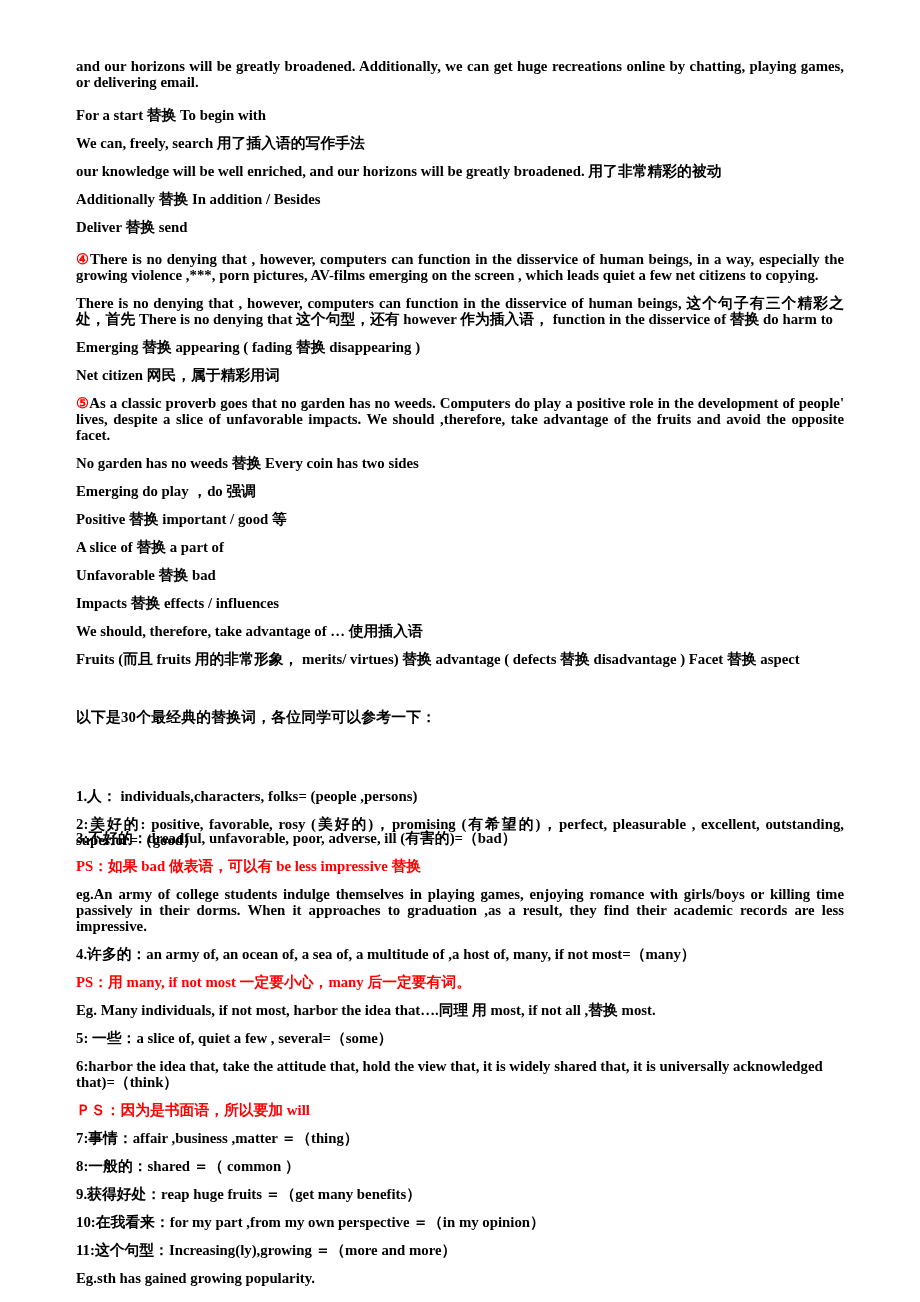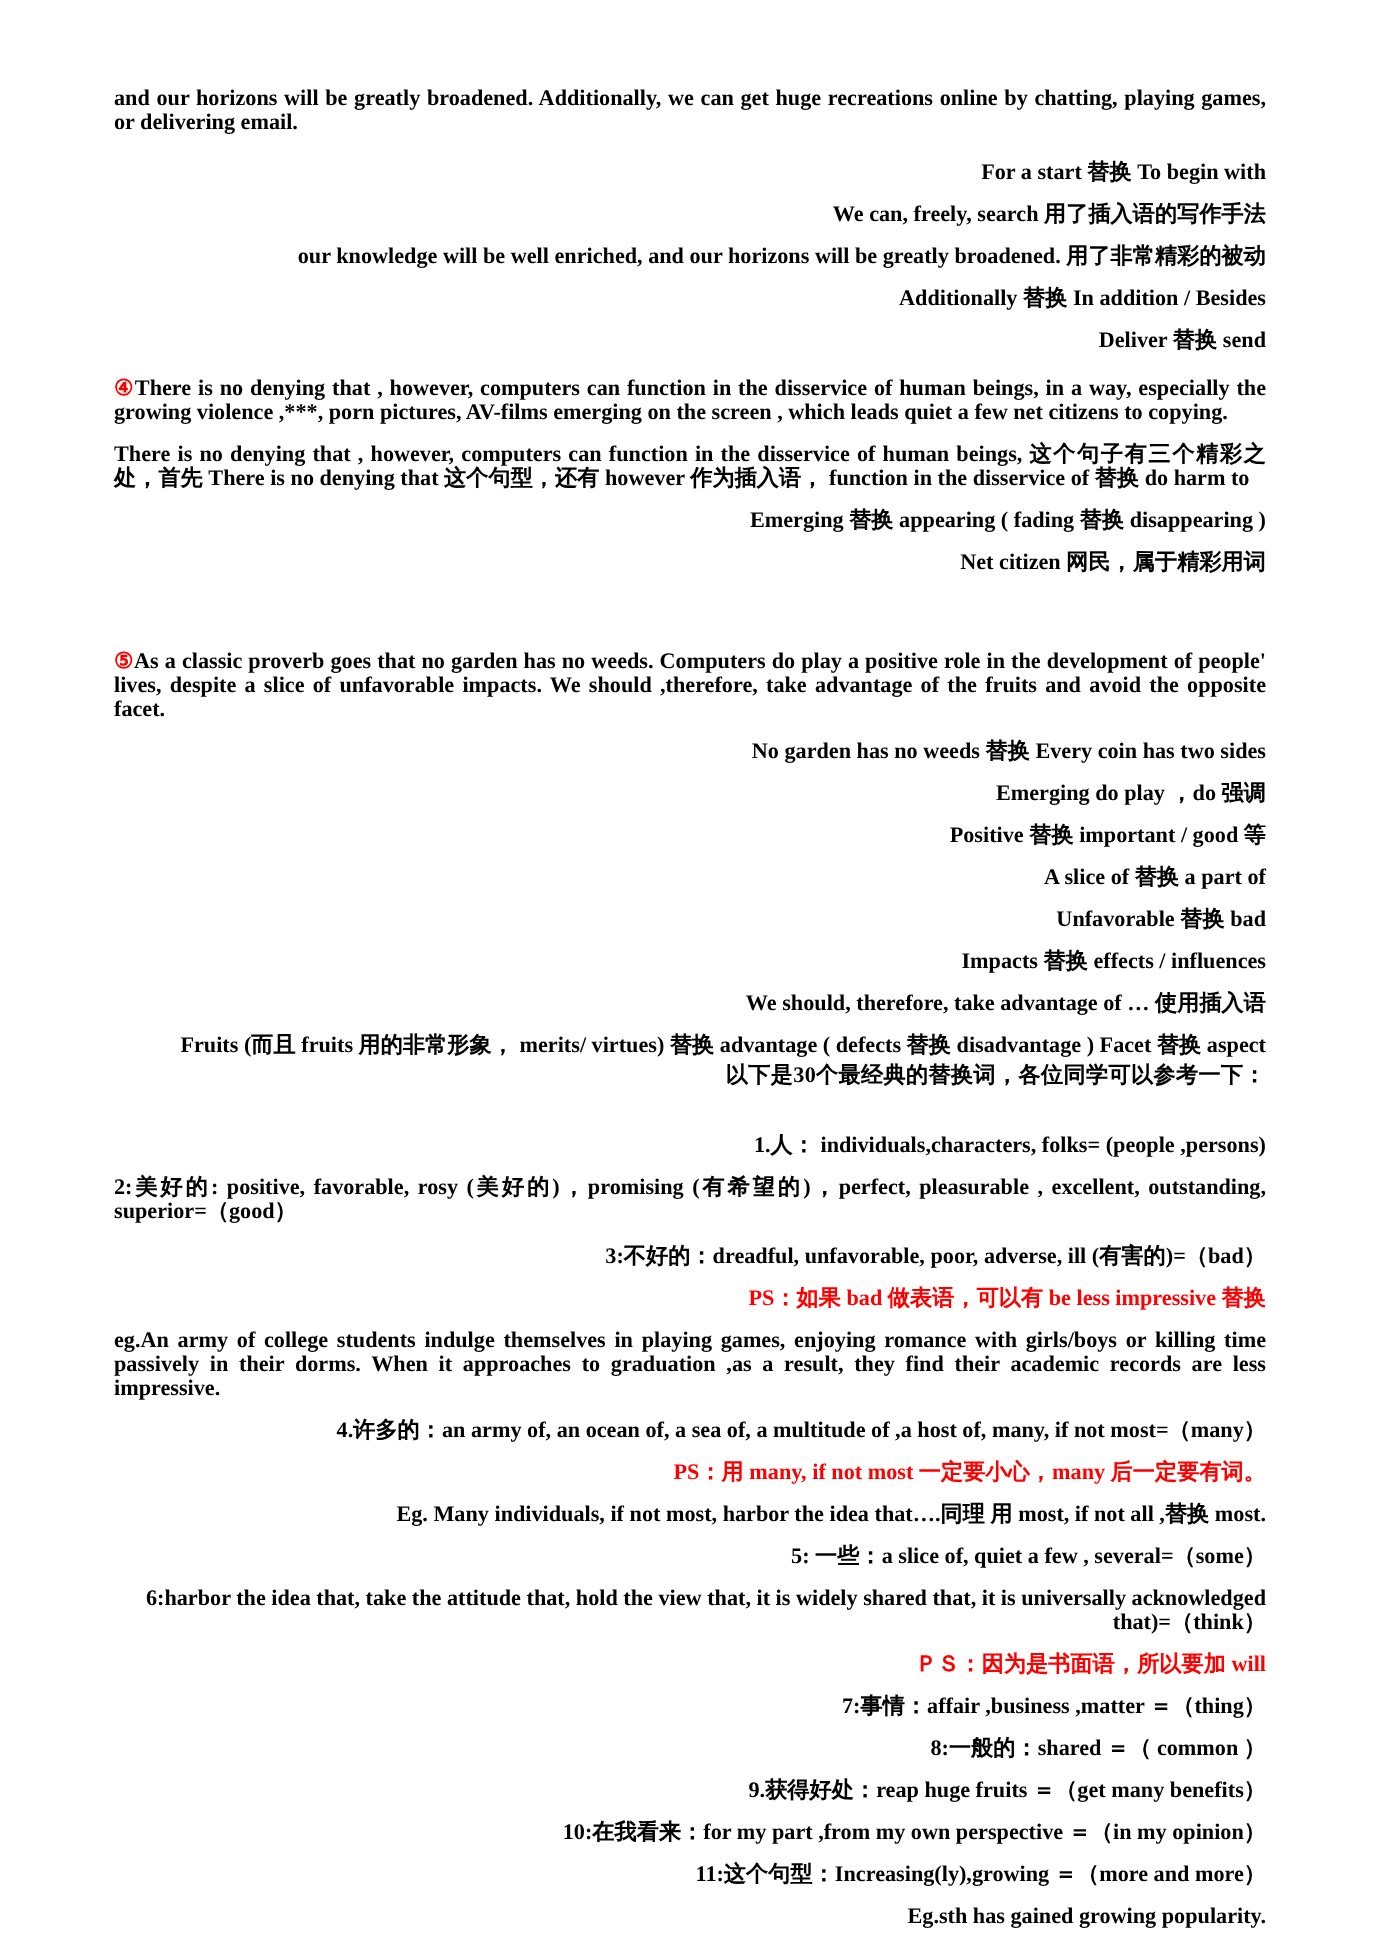--- a/index.html
+++ b/index.html
@@ -31,21 +31,21 @@
   p.para {
     margin: 12px;
     padding: 0;
     text-align: justify;
     text-justify: inter-word;
     line-height: 16px;
     font-size: 14.8px;
     font-weight: bold;
   }
   p.para.nojust {
-    text-align: right;
+    text-align: left;
   }
   .indent-1 {
     padding-left: 22px;
   }
   .indent-2 {
     padding-left: 15px;
   }
   .indent-ps {
     padding-left: 46px;
   }
@@ -82,37 +82,37 @@
     <p class="para nojust indent-2">Deliver  替换  send</p>
   </div>
 
   <div class="body-block" style="top:239px;">
     <p class="para"><span class="circled">④</span><span>There is no denying that , however, computers can function in the disservice of human beings, in a way, especially the growing violence ,***, porn pictures, AV-films emerging on the screen , which leads quiet a few net citizens to copying.</span></p>
     <p class="para">There is no denying that , however, computers can function in the disservice of human beings,  这个句子有三个精彩之处，首先 There is no denying that 这个句型，还有 however 作为插入语，   function in the disservice of  替换  do harm to</p>
     <p class="para nojust">Emerging  替换  appearing ( fading  替换  disappearing )</p>
     <p class="para nojust">Net citizen  网民，属于精彩用词</p>
   </div>
 
-  <div class="body-block" style="top:421px;">
+  <div class="body-block" style="top:383px;">
     <p class="para"><span class="circled">⑤</span><span>As a classic proverb goes that no garden has no weeds. Computers do play a positive role in the development of people' lives, despite a slice of unfavorable impacts. We should ,therefore, take advantage of the fruits and avoid the opposite facet.</span></p>
     <p class="para nojust">No garden has no weeds  替换  Every coin has two sides</p>
     <p class="para nojust">Emerging do play ，do  强调</p>
     <p class="para nojust">Positive  替换  important / good  等</p>
     <p class="para nojust">A slice of  替换  a part of</p>
     <p class="para nojust">Unfavorable  替换  bad</p>
     <p class="para nojust">Impacts  替换  effects / influences</p>
     <p class="para nojust">We should, therefore, take advantage of …  使用插入语</p>
     <p class="para nojust">Fruits (而且 fruits  用的非常形象，   merits/ virtues)  替换  advantage ( defects  替换  disadvantage )   Facet  替换  aspect</p>
   </div>
 
   <div class="body-block" style="top:697px;">
     <p class="para nojust heading indent-ps">以下是30个最经典的替换词，各位同学可以参考一下：</p>
   </div>
 
-  <div class="body-block" style="top:744px;">
+  <div class="body-block" style="top:776px;">
     <p class="para nojust">1.人：  individuals,characters, folks= (people ,persons)</p>
     <p class="para">2:美好的: positive, favorable, rosy (美好的)，promising (有希望的)，perfect, pleasurable , excellent, outstanding, superior=（good）</p>
 
   </div>
 
   <div class="body-block" style="top:818px;">
     <p class="para nojust">3:不好的：dreadful, unfavorable, poor, adverse, ill (有害的)=（bad）</p>
     <p class="para nojust red indent-ps">PS：如果 bad 做表语，可以有 be less impressive 替换</p>
     <p class="para">eg.An army of college students indulge themselves in playing games, enjoying romance with girls/boys or killing time passively in their dorms. When it approaches to graduation ,as a result, they find their academic records are less impressive.</p>
     <p class="para nojust">4.许多的：an army of, an ocean of, a sea of, a multitude of ,a host of, many, if not most=（many）</p>

